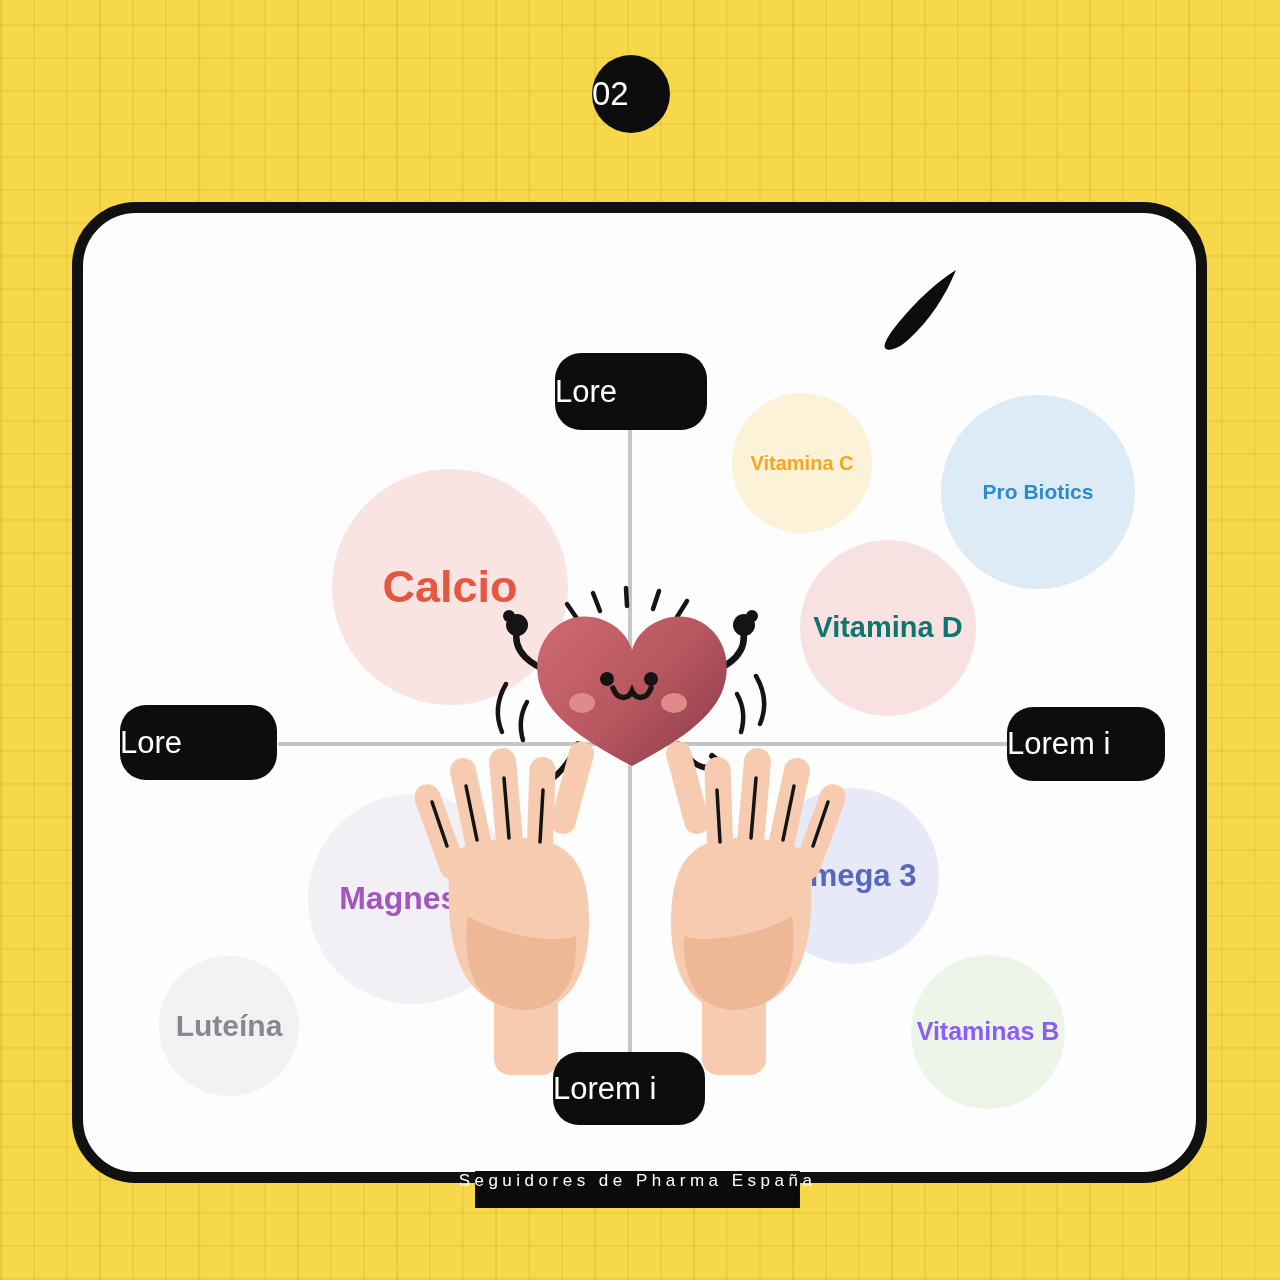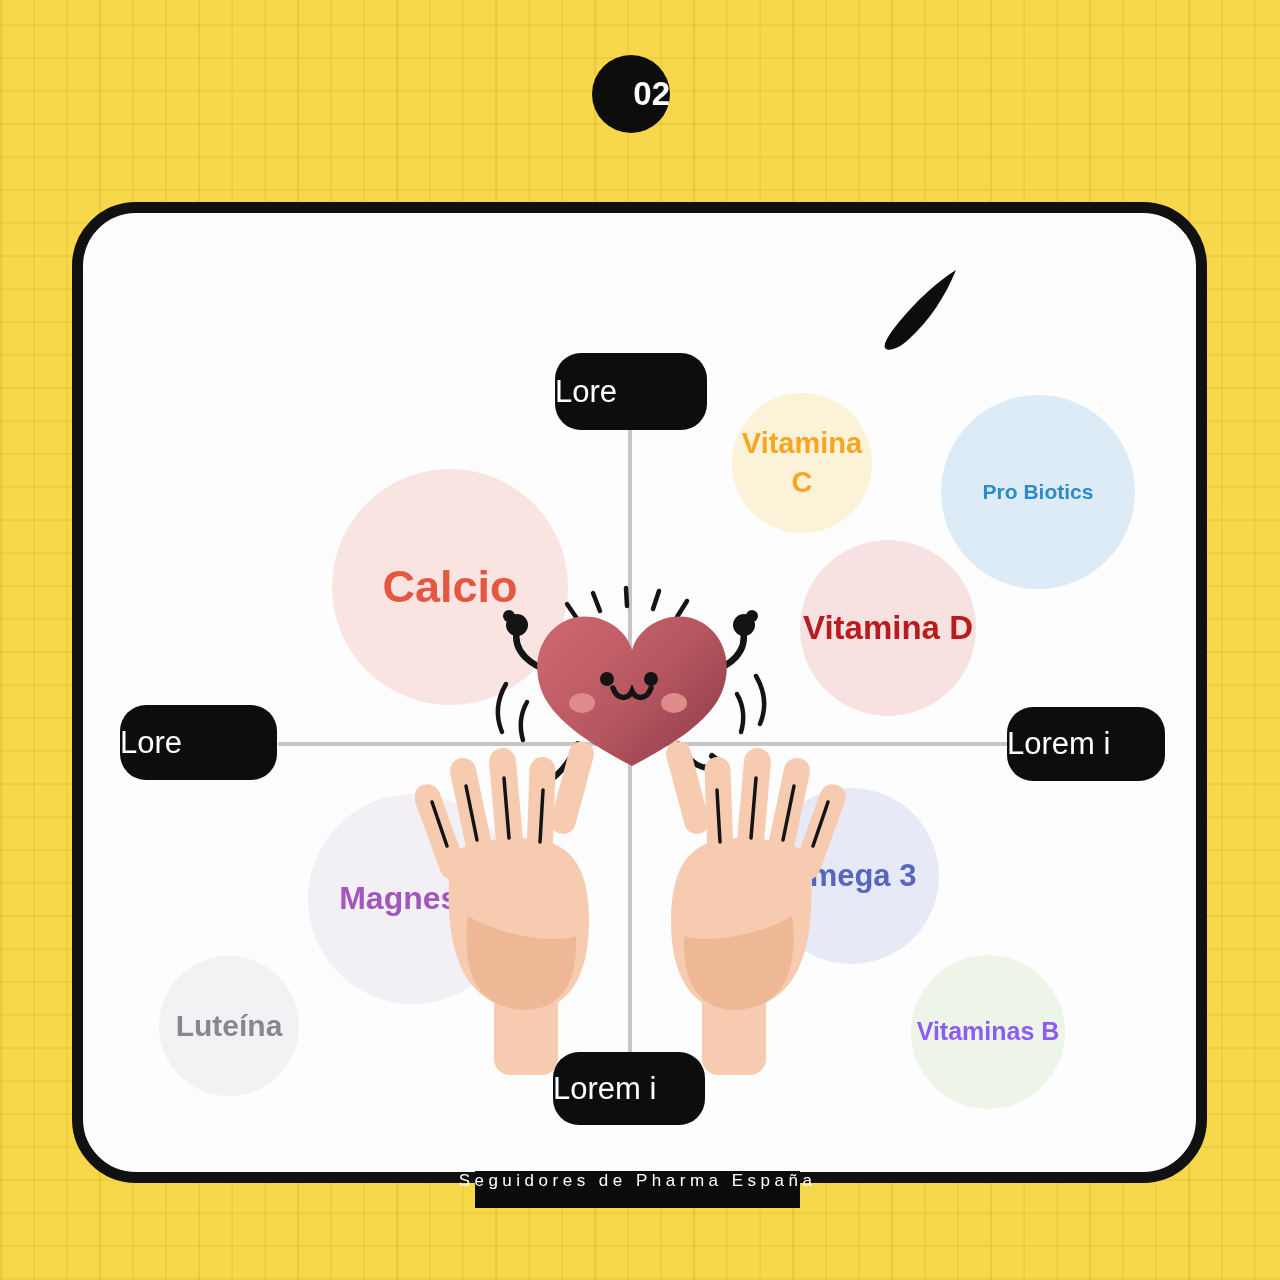--- a/index.html
+++ b/index.html
@@ -17,44 +17,44 @@
     background:#fdfdfd;border:11px solid #111;border-radius:64px;z-index:1;
   }
   .title-box{
     position:absolute;left:205px;top:102px;width:860px;height:213px;box-sizing:border-box;
     background:#fdfdfd;border:11px solid #111;border-radius:52px;z-index:5;
     display:flex;align-items:center;justify-content:center;
   }
   .title{font-size:43px;font-weight:700;color:#111;letter-spacing:-0.5px;white-space:nowrap;}
   .badge{
     position:absolute;left:592px;top:55px;width:78px;height:78px;background:#0d0d0d;border-radius:50%;
-    display:flex;align-items:center;justify-content:flex-end;z-index:6;color:#fff;font-size:33px;font-weight:700;
+    display:flex;align-items:center;justify-content:flex-start;z-index:6;color:#fff;font-size:33px;font-weight:400;
   }
   .swoosh{position:absolute;left:875px;top:258px;z-index:6;}
   .axis{position:absolute;background:#c6c6c6;z-index:2;}
   .axis-v{left:628px;top:430px;width:4px;height:622px;}
   .axis-h{left:278px;top:742px;width:729px;height:4px;}
   .pill{
     position:absolute;background:#0d0d0d;color:#fff;border-radius:26px;z-index:4;
     display:flex;align-items:center;justify-content:flex-start;font-size:31px;font-weight:400;
   }
   .pill-top{left:555px;top:353px;width:152px;height:77px;}
   .pill-left{left:120px;top:705px;width:157px;height:75px;}
   .pill-right{left:1007px;top:707px;width:158px;height:74px;}
   .pill-bottom{left:553px;top:1052px;width:152px;height:73px;}
   .bubble{
     position:absolute;border-radius:50%;z-index:2;font-weight:700;text-align:center;
     display:flex;align-items:center;justify-content:center;line-height:1.35;
   }
   .b-vitamina-a {left:257px;top:402px;width:138px;height:138px;background:#edf4e6;color:#4e8f3e;font-size:25px;}
   .b-calcio     {left:332px;top:469px;width:236px;height:236px;background:#f9e4e2;color:#e45740;font-size:45px;}
-  .b-vitamina-c {left:732px;top:393px;width:140px;height:140px;background:#fcf2d8;color:#f8a51f;font-size:29px;}
+  .b-vitamina-c {left:732px;top:393px;width:140px;height:140px;background:#fcf2d8;color:#f8a51f;font-size:20px;}
   .b-pro-biotics{left:941px;top:395px;width:194px;height:194px;background:#dcebf6;color:#2b8cc9;font-size:21px;line-height:1.6;}
   .b-pro-biotics .bubble-label{width:120px;}
-  .b-vitamina-d {left:800px;top:540px;width:176px;height:176px;background:#f8e2e1;color:#b91c1c;font-size:33px;}
+  .b-vitamina-d {left:800px;top:540px;width:176px;height:176px;background:#f8e2e1;color:#0f766e;font-size:29px;}
   .b-magnesio   {left:308px;top:794px;width:210px;height:210px;background:#f2eff5;color:#a257bd;font-size:32px;}
   .b-luteina    {left:159px;top:956px;width:140px;height:140px;background:#f3f1f4;color:#87878d;font-size:30px;}
   .b-omega-3    {left:763px;top:788px;width:176px;height:176px;background:#e8e9f6;color:#5766c1;font-size:31px;}
   .b-vitaminas-b{left:911px;top:955px;width:154px;height:154px;background:#edf5e9;color:#8b5cf6;font-size:25px;}
   .illustration{position:absolute;left:415px;top:575px;z-index:3;}
   .footer-bar{
     position:absolute;left:475px;top:1171px;width:325px;height:37px;background:#0b0b0b;z-index:7;
     display:flex;align-items:flex-start;justify-content:center;
   }
   .footer-text{color:#fff;font-size:17px;font-weight:400;letter-spacing:4.5px;white-space:nowrap;}

